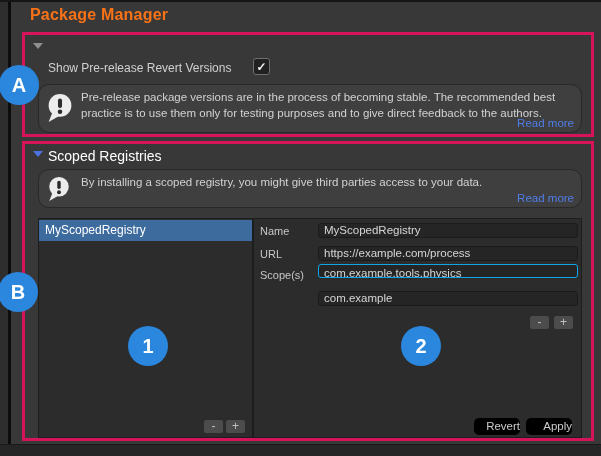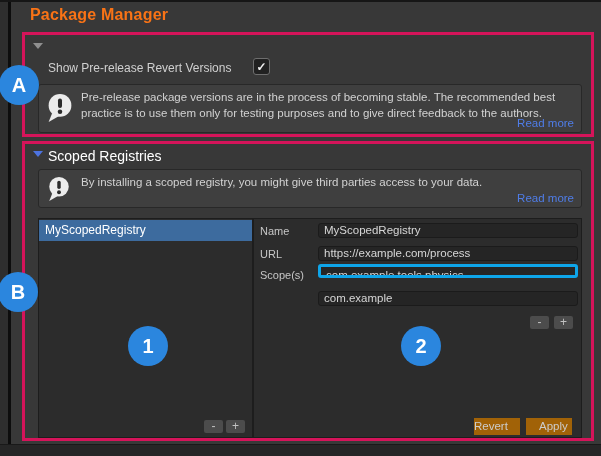--- a/index.html
+++ b/index.html
@@ -34,21 +34,21 @@
 
   .check-row-label { font-size:12px; color:#d0d0d0; }
   .checkbox {
     left:253px; top:58px; width:17px; height:17px;
     background:#212121; border:1px solid #6e6e6e; border-radius:3px;
     color:#f2f2f2; font-size:12px; font-weight:bold;
     display:flex; align-items:center; justify-content:center;
   }
 
   .helpbox {
-    background:#3f3f3f; border:1px solid #282828; border-radius:3px;
+    background:#3f3f3f; border:1px solid #282828; border-radius:11px;
   }
   #helpbox-a { left:38px; top:84px;  width:544px; height:49px; }
   #helpbox-b { left:38px; top:169px; width:544px; height:39px; }
   .helpbox .msg {
     position:absolute; left:42px; top:5px; right:12px;
     font-size:11.5px; line-height:1.35; color:#d2d2d2;
   }
   .readmore {
     position:absolute; right:7px; bottom:3px;
     font-size:11.5px; color:#4f7de8; cursor:pointer;
@@ -79,26 +79,26 @@
 
   .form-label { font-size:11px; color:#c6c6c6; }
   .field {
     left:318px; width:260px; height:15px;
     background:#252525; border:1px solid #1b1b1b; border-radius:3px;
     color:#d6d6d6; font-size:11.5px; line-height:13px; padding:0 5px;
     white-space:nowrap; overflow:hidden;
   }
   #field-name { top:223px; }
   #field-url  { top:246px; }
-  #field-scope1 { top:264px; height:14px; line-height:16px; border:3px solid #0ea5e9; }
+  #field-scope1 { top:264px; height:14px; line-height:16px; border:1px solid #0ea5e9; }
   #field-scope2 { top:291px; }
 
   .action-btn {
-    top:418px; height:17px; background:#a16207; border-radius:0;
-    color:#cccccc; font-size:11.5px; line-height:17px; text-align:left;
+    top:418px; height:17px; background:#000000; border-radius:5px;
+    color:#cccccc; font-size:11.5px; line-height:17px; text-align:right;
     cursor:pointer;
   }
   #btn-revert { left:474px; width:46px; }
   #btn-apply  { left:526px; width:46px;padding-left:13px; }
 
   .badge {
     width:40px; height:40px; border-radius:50%;
     background:#2b86de; color:#ffffff;
     font-size:20px; font-weight:bold;
     display:flex; align-items:center; justify-content:center;

